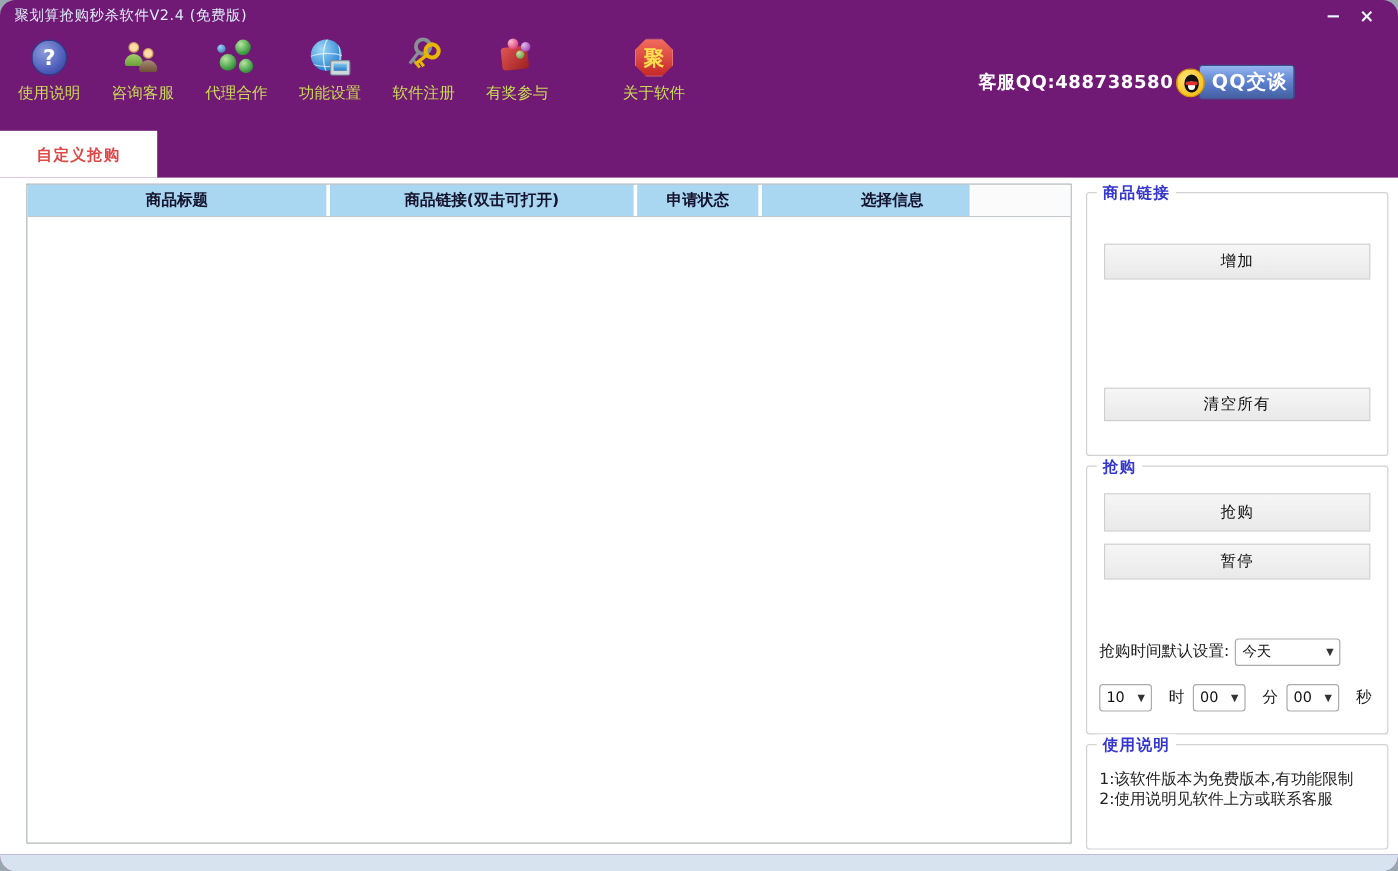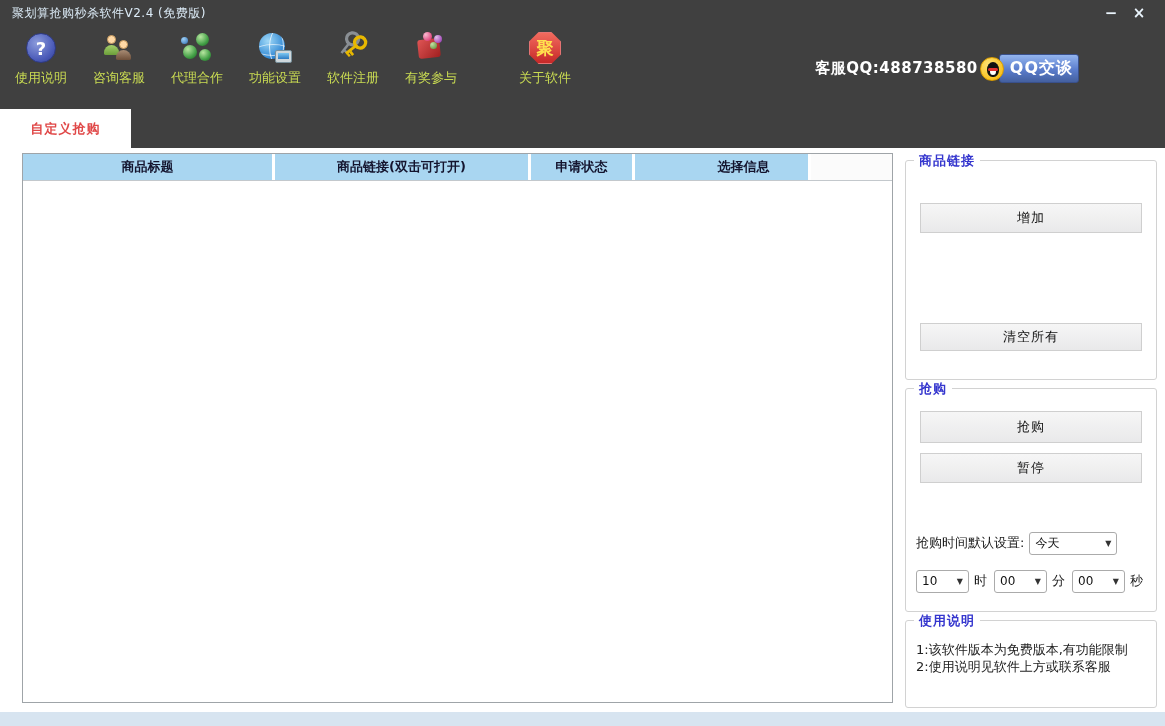--- a/index.html
+++ b/index.html
@@ -1,18 +1,18 @@
 <!DOCTYPE html>
 <html><head>
 <meta charset="utf-8">
 <style>
   * { margin:0; padding:0; box-sizing:border-box; }
   html,body { background:#9aa7b0; }
   body { font-family:"DejaVu Sans","Liberation Sans",sans-serif; }
-  .window { position:relative; width:1165px; height:726px; background:#404040; overflow:hidden; }
+  .window { position:relative; width:1165px; height:726px; background:#701a75; overflow:hidden;border-radius:13px; }
 
   
   .titlebar { position:absolute; left:0; top:0; right:0; height:26px; display:flex; align-items:center; padding:0 12px; }
   .title-text { color:#DCEBF7; font-size:12px; flex:1; letter-spacing:.5px; }
   .win-btn { color:#EAF4FC; font-size:15px; font-weight:bold; width:28px; text-align:center; cursor:default; line-height:1; }
 
   
   .toolbar { position:absolute; left:0; top:26px; right:0; height:78px; display:flex; align-items:flex-start; padding-left:2px; }
   .tool-item { width:78px; padding-top:5px; display:flex; flex-direction:column; align-items:center; cursor:pointer; }
   .tool-item.about { margin-left:36px; }
@@ -88,21 +88,21 @@
   .g3 { top:472px; height:88px; }
   .panel-btn { position:absolute; left:14px; right:14px; height:30px; background:linear-gradient(#F6F6F6,#E9E9EA); border:1px solid #CFCFCF; font-size:13px; color:#111; display:flex; align-items:center; justify-content:center; cursor:pointer; letter-spacing:1px; }
   .btn-add { top:42px; } .btn-del { top:100px; } .btn-clear { top:162px; height:28px; }
   .btn-buy { top:22px; height:32px; } .btn-pause { top:64px; height:30px; }
   .time-row1 { position:absolute; left:10px; right:10px; top:142px; height:24px; display:flex; align-items:center; }
   .time-label { font-size:13px; color:#1a1a1a; margin-right:5px; white-space:nowrap; }
   .combo { height:23px; background:#fff; border:1px solid #ABABAB; border-radius:3px; display:inline-flex; align-items:center; justify-content:space-between; padding:0 5px; font-size:12px; color:#111; cursor:pointer; }
   .combo .arrow { font-size:8px; color:#333; margin-left:4px; }
   .combo-day { width:88px; }
   .time-row2 { position:absolute; left:10px; right:6px; top:180px; height:24px; display:flex; align-items:center; }
-  .combo-sm { width:68px; margin-right:5px; }
+  .combo-sm { width:68px; margin-right:14px; }
   .unit { font-size:13px; color:#1a1a1a; margin-right:7px; }
   .help-text { position:absolute; left:10px; right:8px; top:20px; font-size:13px; color:#222; line-height:17px; }
 </style>
 </head>
 <body>
 
 <div class="window">
 
   <div class="titlebar">
     <div class="title-text">聚划算抢购秒杀软件V2.4 (免费版)</div>

